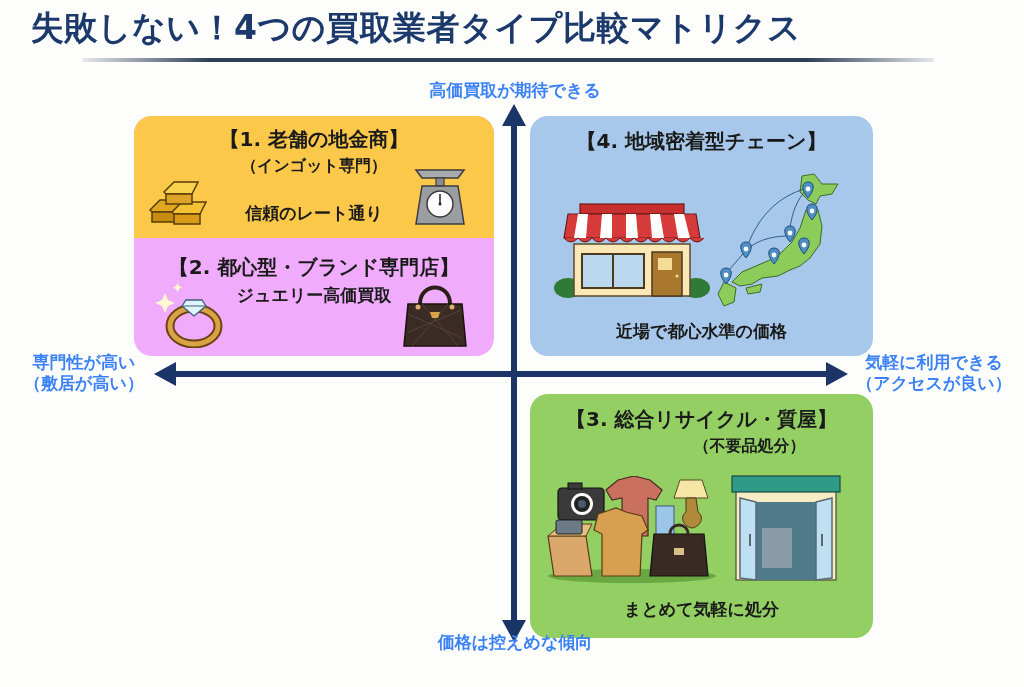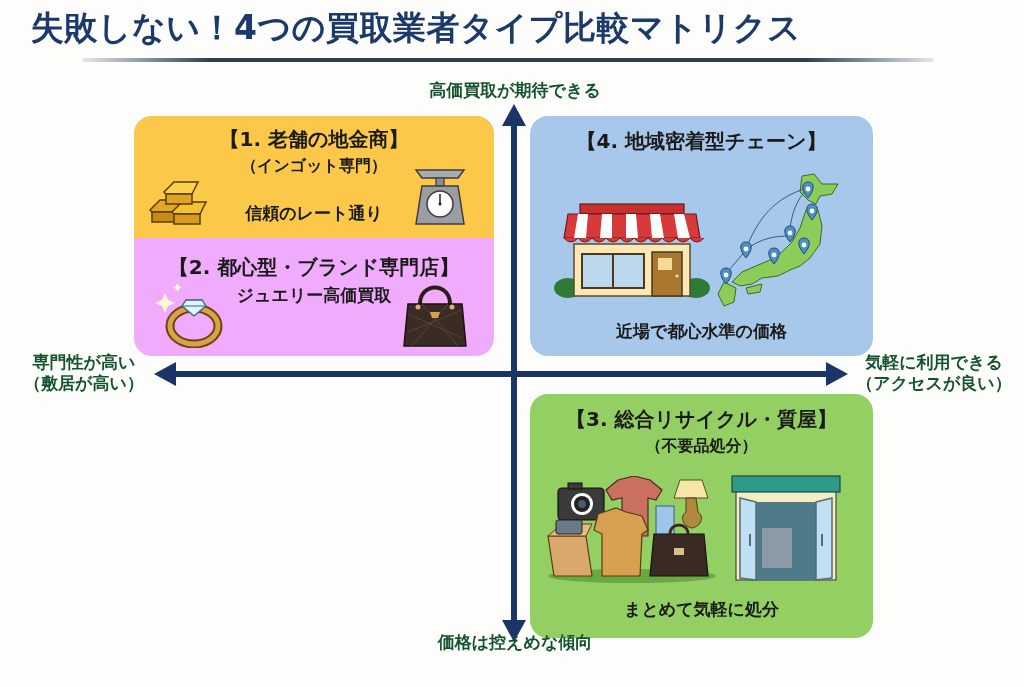--- a/index.html
+++ b/index.html
@@ -9,21 +9,21 @@
   .title {
     position: absolute; left: 0; top: 6px; width: 832px; text-align: center;
     font-size: 33px; font-weight: bold; color: #1b3a6b; letter-spacing: 0.5px;
   }
   .title-rule {
     position: absolute; left: 82px; top: 58px; width: 852px; height: 4px;
     background: linear-gradient(to right, rgba(30,50,80,0.1), #2e3f55 15%, #2e3f55 85%, rgba(30,50,80,0.1));
     border-radius: 2px;
   }
 
-  .axis-label { position: absolute; font-size: 17px; font-weight: bold; color: #14532d; text-align: center; line-height: 1.25; }
+  .axis-label { position: absolute; font-size: 17px; font-weight: bold; color: #3b82f6; text-align: center; line-height: 1.25; }
   .lbl-top { left: 380px; top: 80px; width: 270px; }
   .lbl-bottom { left: 380px; top: 632px; width: 270px; }
   .lbl-left { left: 4px; top: 352px; width: 160px; }
   .lbl-right { left: 848px; top: 352px; width: 172px; }
 
   .quad { position: absolute; border-radius: 18px; overflow: hidden; }
   .q1 { left: 134px; top: 116px; width: 360px; height: 240px; background: #f0abfc; }
   .q1-top { position: absolute; left: 0; top: 0; width: 100%; height: 122px; background: #fbc84a; }
   .q4 { left: 530px; top: 116px; width: 343px; height: 240px; background: #a7c8ea; }
   .q3 { left: 530px; top: 394px; width: 343px; height: 244px; background: #93cf62; }
@@ -139,21 +139,21 @@
       <circle cx="88" cy="75" r="2.4"></circle>
         <circle cx="58" cy="85" r="2.4"></circle>
         <circle cx="30" cy="79" r="2.4"></circle>
         <circle cx="10" cy="105" r="2.4"></circle>
     </g>
   </svg>
 </div>
 
 <div class="quad q3">
   <div class="heading h-main" style="top:12px;">【3. 総合リサイクル・質屋】</div>
-  <div class="heading h-sub" style="top:42px;">（不要品処分）</div>
+  <div class="heading h-sub" style="top:42px;margin-left:48px;">（不要品処分）</div>
   <div class="heading h-caption" style="top:204px;">まとめて気軽に処分</div>
 
   <svg class="illus" style="left:16px;top:82px;" width="172" height="108" viewBox="0 0 172 108">
     <ellipse cx="86" cy="100" rx="84" ry="7" fill="#6aa842"></ellipse>
     <path d="M72,4 L88,0 L104,4 L116,14 L110,24 L102,22 L102,60 L76,60 L76,22 L66,24 L60,14 Z" fill="#c9705e" stroke="#4a2a22" stroke-width="1.2"></path>
     <rect x="12" y="12" width="46" height="32" rx="4" fill="#3a3a3a" stroke="#111" stroke-width="1.2"></rect>
     <rect x="22" y="7" width="14" height="6" fill="#3a3a3a" stroke="#111" stroke-width="1"></rect>
     <circle cx="36" cy="28" r="11" fill="#ffffff"></circle>
       <circle cx="36" cy="28" r="8" fill="#222"></circle>
       <circle cx="36" cy="28" r="4" fill="#4a5a6a"></circle>

